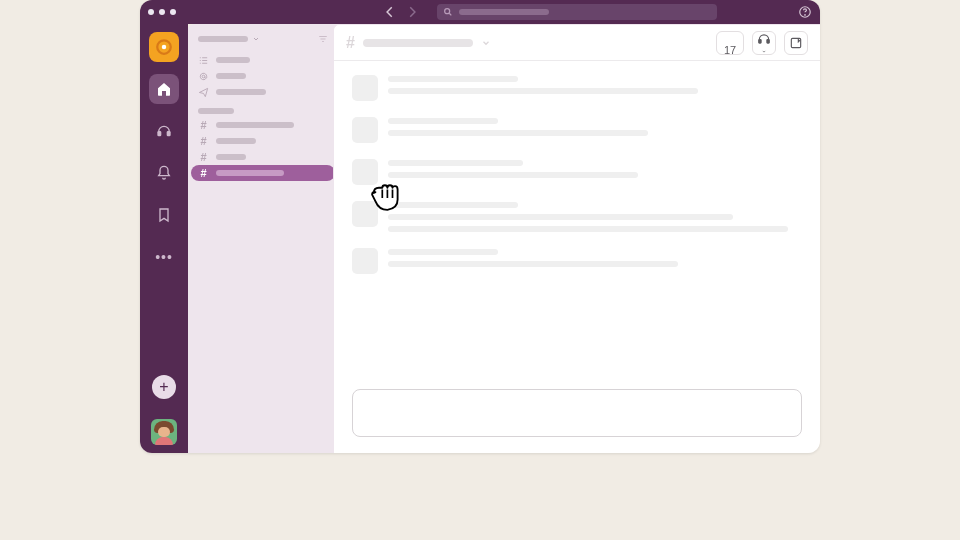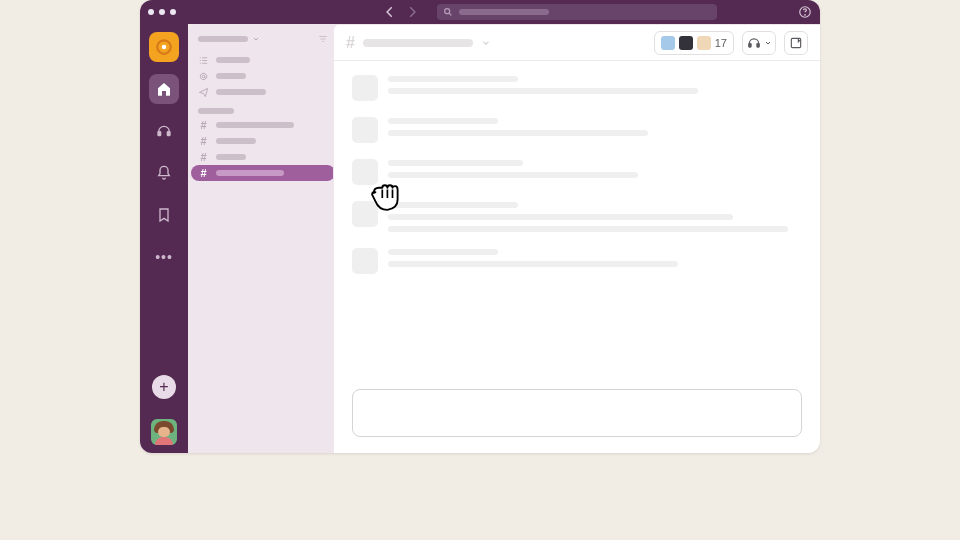--- a/index.html
+++ b/index.html
@@ -142,21 +142,21 @@
   .ch-header {
     height: 36px; border-bottom: 1px solid #eceaec;
     display:flex; align-items:center; padding: 0 12px; gap:8px;
   }
   .ch-hash { font-size:16px; color:#dcd7da; font-weight:700;}
   .ch-title { width:110px; height:8px; border-radius:4px; background:#e7e4e6;}
   .ch-caret { width:10px; height:10px; color:#dcd7da;}
   .ch-spacer { flex:1; }
   .pill {
     height:24px; border:1px solid #e3dfe1; border-radius:6px;
-    display:flex; align-items:center; padding:0 6px; gap:4px;
+    display:flex; align-items:center; padding:0 6px; gap:4px;flex-direction:column;
   }
   .mini { width:14px; height:14px; border-radius:3px; display:inline-block;}
   .mini.a{background:#a5c9e8;} .mini.b{background:#33323a;} .mini.c{background:#f0d7b5;}
   .count { font-size:11px; color:#5c5a5f;}
   .iconbtn {
     width:24px; height:24px; border:1px solid #e3dfe1; border-radius:6px;
     display:flex; align-items:center; justify-content:center;
   }
   .iconbtn.nobord { border:none; width:16px;}
   .iconbtn svg { width:14px; height:14px; color:#5c5a5f;}

